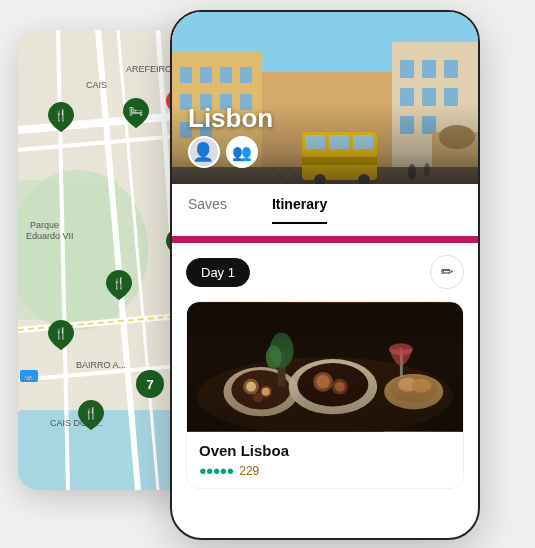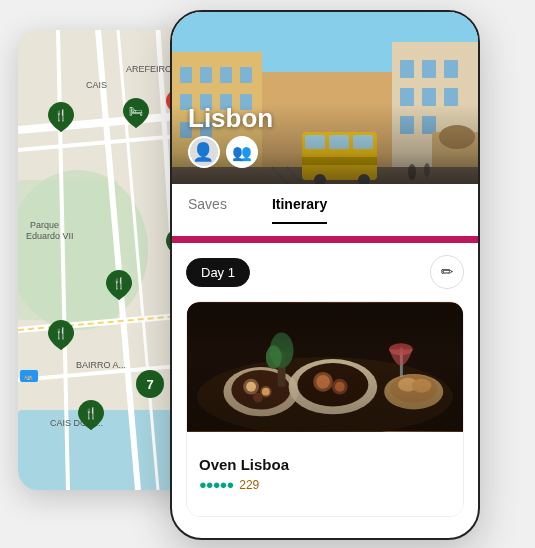--- a/index.html
+++ b/index.html
@@ -222,21 +222,21 @@
 
     .restaurant-img {
       width: 100%;
       height: 130px;
       position: relative;
       background: linear-gradient(135deg, #2d1b0e 0%, #3d2010 20%, #5a3018 40%, #3d1f0a 60%, #8b5e3c 80%, #4a2810 100%);
       overflow: hidden;
     }
 
     .restaurant-info {
-      padding: 24px 12px;
+      padding: 10px 12px;
       background: #fff;
     }
 
     .restaurant-name {
       font-size: 15px;
       font-weight: 600;
       color: #111;
       margin-bottom: 4px;
     }
 

